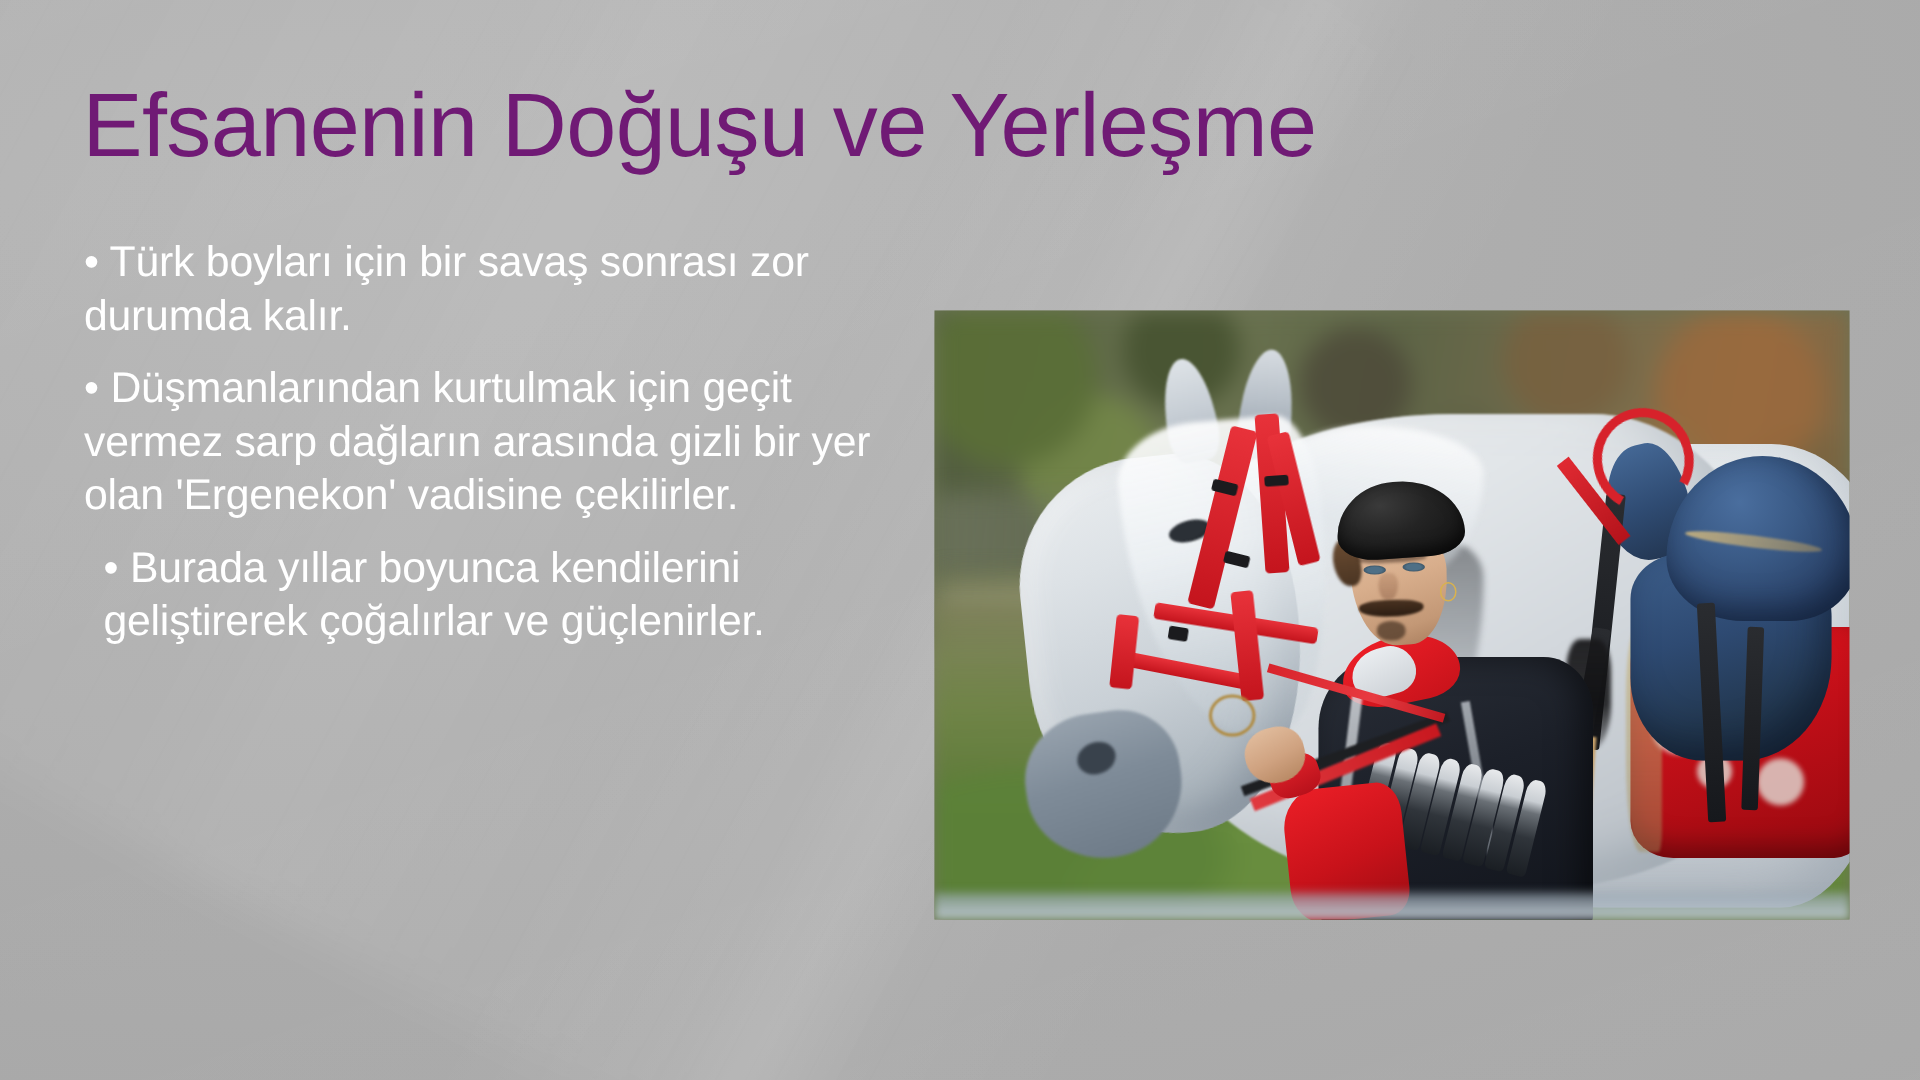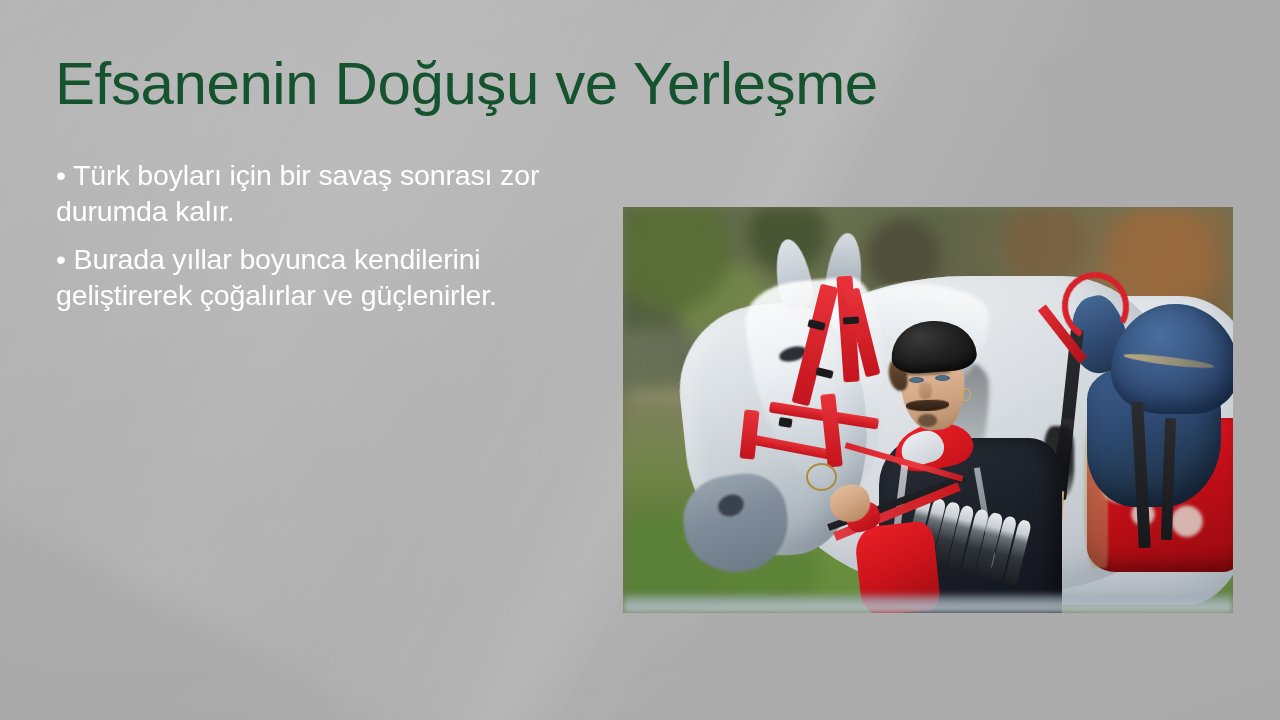--- a/index.html
+++ b/index.html
@@ -67,42 +67,42 @@
 
   
   .title {
     position: absolute;
     left: 55px;
     top: 48px;
     width: 1060px;
     font-size: 60px;
     line-height: 72px;
     font-weight: 300;
-    color: #14532d;
+    color: #701a75;
     letter-spacing: -0.4px;
     white-space: nowrap;
   }
 
   
   .body-col {
     position: absolute;
     left: 56px;
     top: 158px;
     width: 545px;
   }
   .bullet {
     color: #ffffff;
     font-size: 28.5px;
     line-height: 35.5px;
     font-weight: 300;
     margin: 0 0 13px 0;
     letter-spacing: -0.15px;
     text-indent: 0;
   }
-  .bullet:last-child { margin-bottom: 0; }
+  .bullet:last-child { margin-bottom: 0; margin-left: 13px; }
 
   
   .photo {
     position: absolute;
     left: 623px;
     top: 207px;
     width: 610px;
     height: 406px;
     overflow: hidden;
     background: #6c7456;
@@ -542,20 +542,21 @@
 
   <div class="bg-base"></div>
   <div class="bg-sheen"></div>
   <div class="bg-sheen2"></div>
   <div class="bg-vignette"></div>
 
   <div class="title">Efsanenin Doğuşu ve Yerleşme</div>
 
   <div class="body-col">
     <p class="bullet">• Türk boyları için bir savaş sonrası zor durumda kalır.</p>
+    <p class="bullet">• Düşmanlarından kurtulmak için geçit vermez sarp dağların arasında gizli bir yer olan 'Ergenekon' vadisine çekilirler.</p>
     <p class="bullet">• Burada yıllar boyunca kendilerini geliştirerek çoğalırlar ve güçlenirler.</p>
   </div>
 
   <div class="photo">
     <div class="photo-inner">
 
       <div class="ph-foliage"></div>
       <div class="ph-wall"></div>
       <div class="ph-dry"></div>
       <div class="ph-grass"></div>

